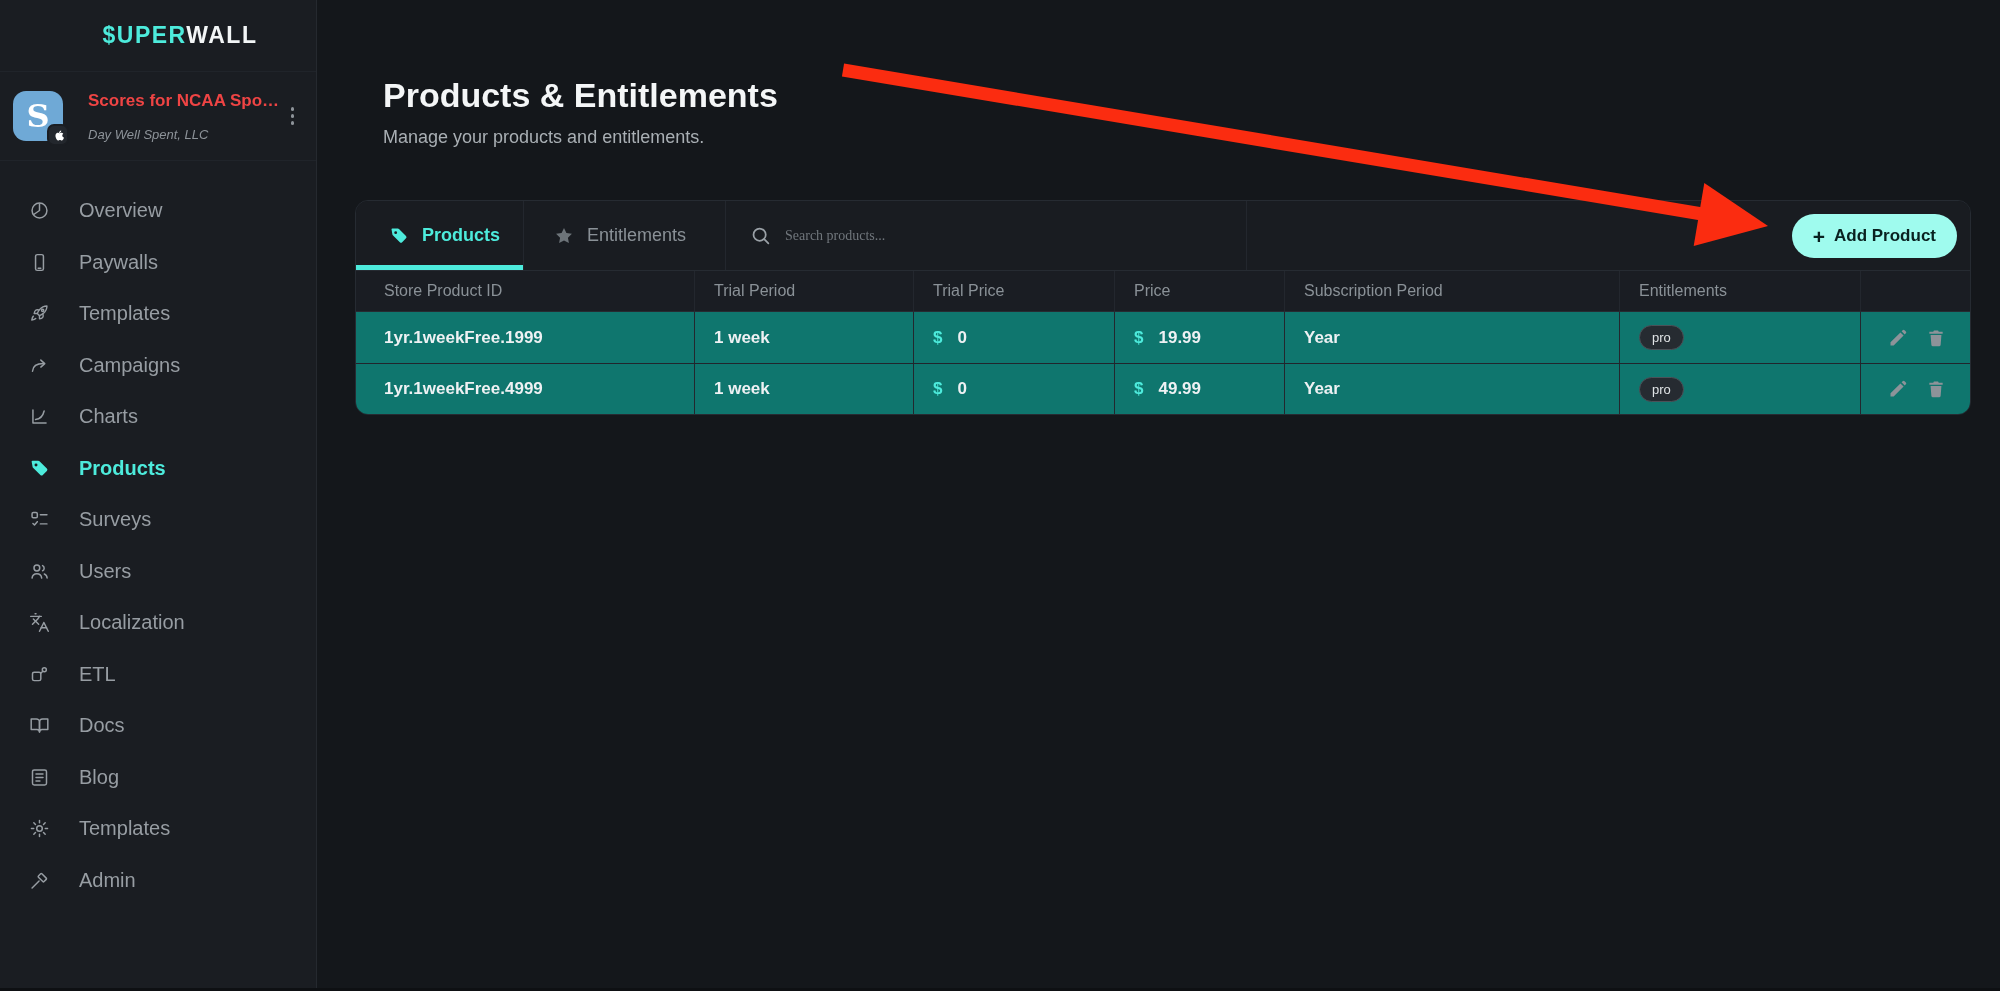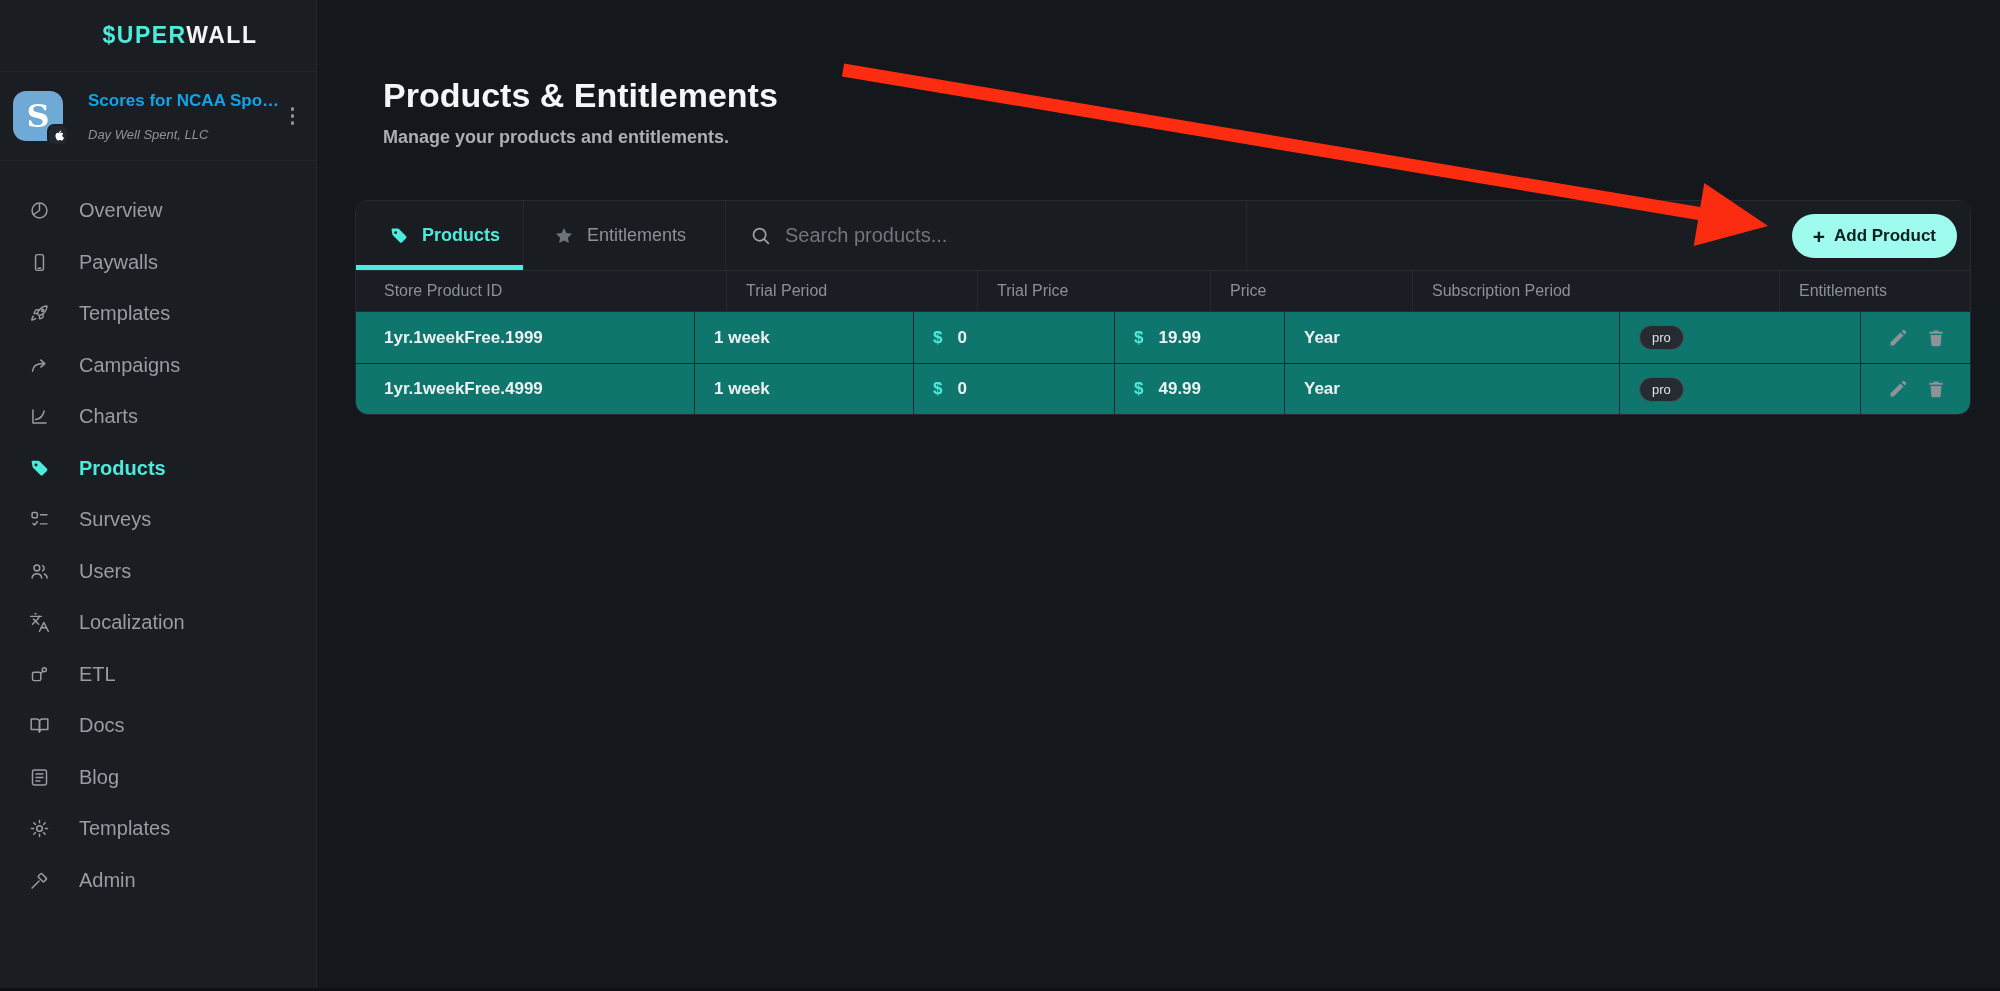--- a/index.html
+++ b/index.html
@@ -16,64 +16,64 @@
 
   .app-selector { height:89px; display:flex; align-items:center; padding:0 18px 0 13px;
     border-bottom:1px solid #20242a; cursor:pointer; }
   .app-icon { position:relative; width:50px; height:50px; border-radius:13px; background:#6fa9d6;
     display:flex; align-items:center; justify-content:center; flex:0 0 auto; }
   .app-icon .letter { color:#fff; font-size:32px; font-weight:700; font-family:"DejaVu Serif", serif; }
   .platform-badge { position:absolute; right:-6px; bottom:-5px; width:22px; height:22px;
     border-radius:7px; background:#23272d; border:2px solid #1a1d22;
     display:flex; align-items:center; justify-content:center; }
   .app-meta { margin-left:25px; flex:1 1 auto; min-width:0; }
-  .app-name { color:#0ea5e9; font-size:17px; font-weight:700; white-space:nowrap; }
+  .app-name { color:#ef4444; font-size:17px; font-weight:700; white-space:nowrap; }
   .app-company { color:#8d9399; font-size:13px; margin-top:16px;font-style:italic; }
   .kebab { display:flex; flex-direction:column; gap:3.5px; padding:6px 4px; margin-left:6px; }
   .kebab i { width:3.5px; height:3.5px; border-radius:50%; background:#8d9399; }
 
   nav { margin-top:24px; }
   .nav-item { height:51.5px; display:flex; align-items:center; padding-left:29px;
     color:#979da3; font-size:20px; cursor:pointer; }
   .nav-item .nicon { width:21px; height:21px; margin-right:29px; display:flex; }
   .nav-item svg { width:21px; height:21px; }
   .nav-item.active { color:#4debdc; font-weight:600; }
 
   
   .main { position:absolute; left:317px; top:0; right:0; height:991px; }
   .page-title { position:absolute; left:66px; top:76px; color:#f4f6f7; font-size:34px; font-weight:700; }
-  .page-subtitle { position:absolute; left:66px; top:127px; color:#a9afb4; font-size:18px;font-weight:bold; }
+  .page-subtitle { position:absolute; left:66px; top:127px; color:#a9afb4; font-size:18px; }
 
   .card { position:absolute; left:38px; top:200px; width:1616px;
     border:1px solid #262b32; border-radius:13px; background:#15181d; overflow:hidden; }
 
   .tabbar { position:relative; height:70px; background:#191c21; border-bottom:1px solid #262b32;
     display:flex; align-items:stretch; }
   .tab { display:flex; align-items:center; border-right:1px solid #23272e; cursor:pointer; }
   .tab .ticon { display:flex; margin-right:13px; }
   .tab svg { width:20px; height:20px; }
   .tab-products { width:168px; padding-left:33px; position:relative; color:#4debdc; font-size:18px; font-weight:600; }
   .tab-products::after { content:""; position:absolute; left:0; bottom:0; width:100%; height:5px; background:#4debdc; }
   .tab-entitlements { width:202px; padding-left:30px; color:#8a9197; font-size:18px; }
   .tab-entitlements .ticon { color:#6d7479; }
   .searchbox { width:521px; display:flex; align-items:center; padding-left:24px;
     border-right:1px solid #23272e; color:#9aa1a7; }
   .searchbox svg { width:21px; height:21px; flex:0 0 auto; }
   .searchbox input { background:transparent; border:none; outline:none; margin-left:14px;
-    color:#3b82f6; font-size:20px; width:420px; font-family:Liberation Sans, sans-serif; }
+    color:#3b82f6; font-size:14px; width:420px; font-family:Liberation Serif, serif; }
   .searchbox input::placeholder { color:#70767c; }
   .add-btn { position:absolute; right:13px; top:13px; height:44px; padding:0 21px;
     border:none; border-radius:22px; background:#9ffbee; color:#0a2120;
     display:flex; align-items:center; gap:9px; font-size:17px; font-weight:700;
     font-family:"Liberation Sans", sans-serif; cursor:pointer; }
   .add-btn .plus { font-size:21px; font-weight:600; line-height:1; }
 
   .grid-row { display:grid; grid-template-columns:338px 219px 201px 170px 335px 241px 1fr; }
   .thead { height:41px; background:#1a1d23; border-bottom:1px solid #262b32;
-    color:#8a9197; font-size:16px;gap:32px; }
+    color:#8a9197; font-size:16px; }
   .thead .cell { display:flex; align-items:center; }
   .trow { height:51px; background:#0f766e; color:#eef1f3; font-size:17px; font-weight:600; }
   .trow + .trow { border-top:1px solid #21252c; }
   .cell { padding-left:19px; display:flex; align-items:center; border-left:1px solid #23272e; min-width:0; }
   .cell:first-child { padding-left:28px; border-left:none; }
   .currency { color:#4debdc; margin-right:15px; font-weight:700; }
   .badge { background:#262b31; border:1px solid #4b5158; color:#dfe3e5; font-size:13px; font-weight:400;
     border-radius:14px; padding:5px 12px; line-height:1; }
   .actions { justify-content:flex-end; padding-right:24px; gap:18px; color:#8d9399; }
   .icon-btn { background:none; border:none; color:#8d9399; cursor:pointer; display:flex; padding:0; }

